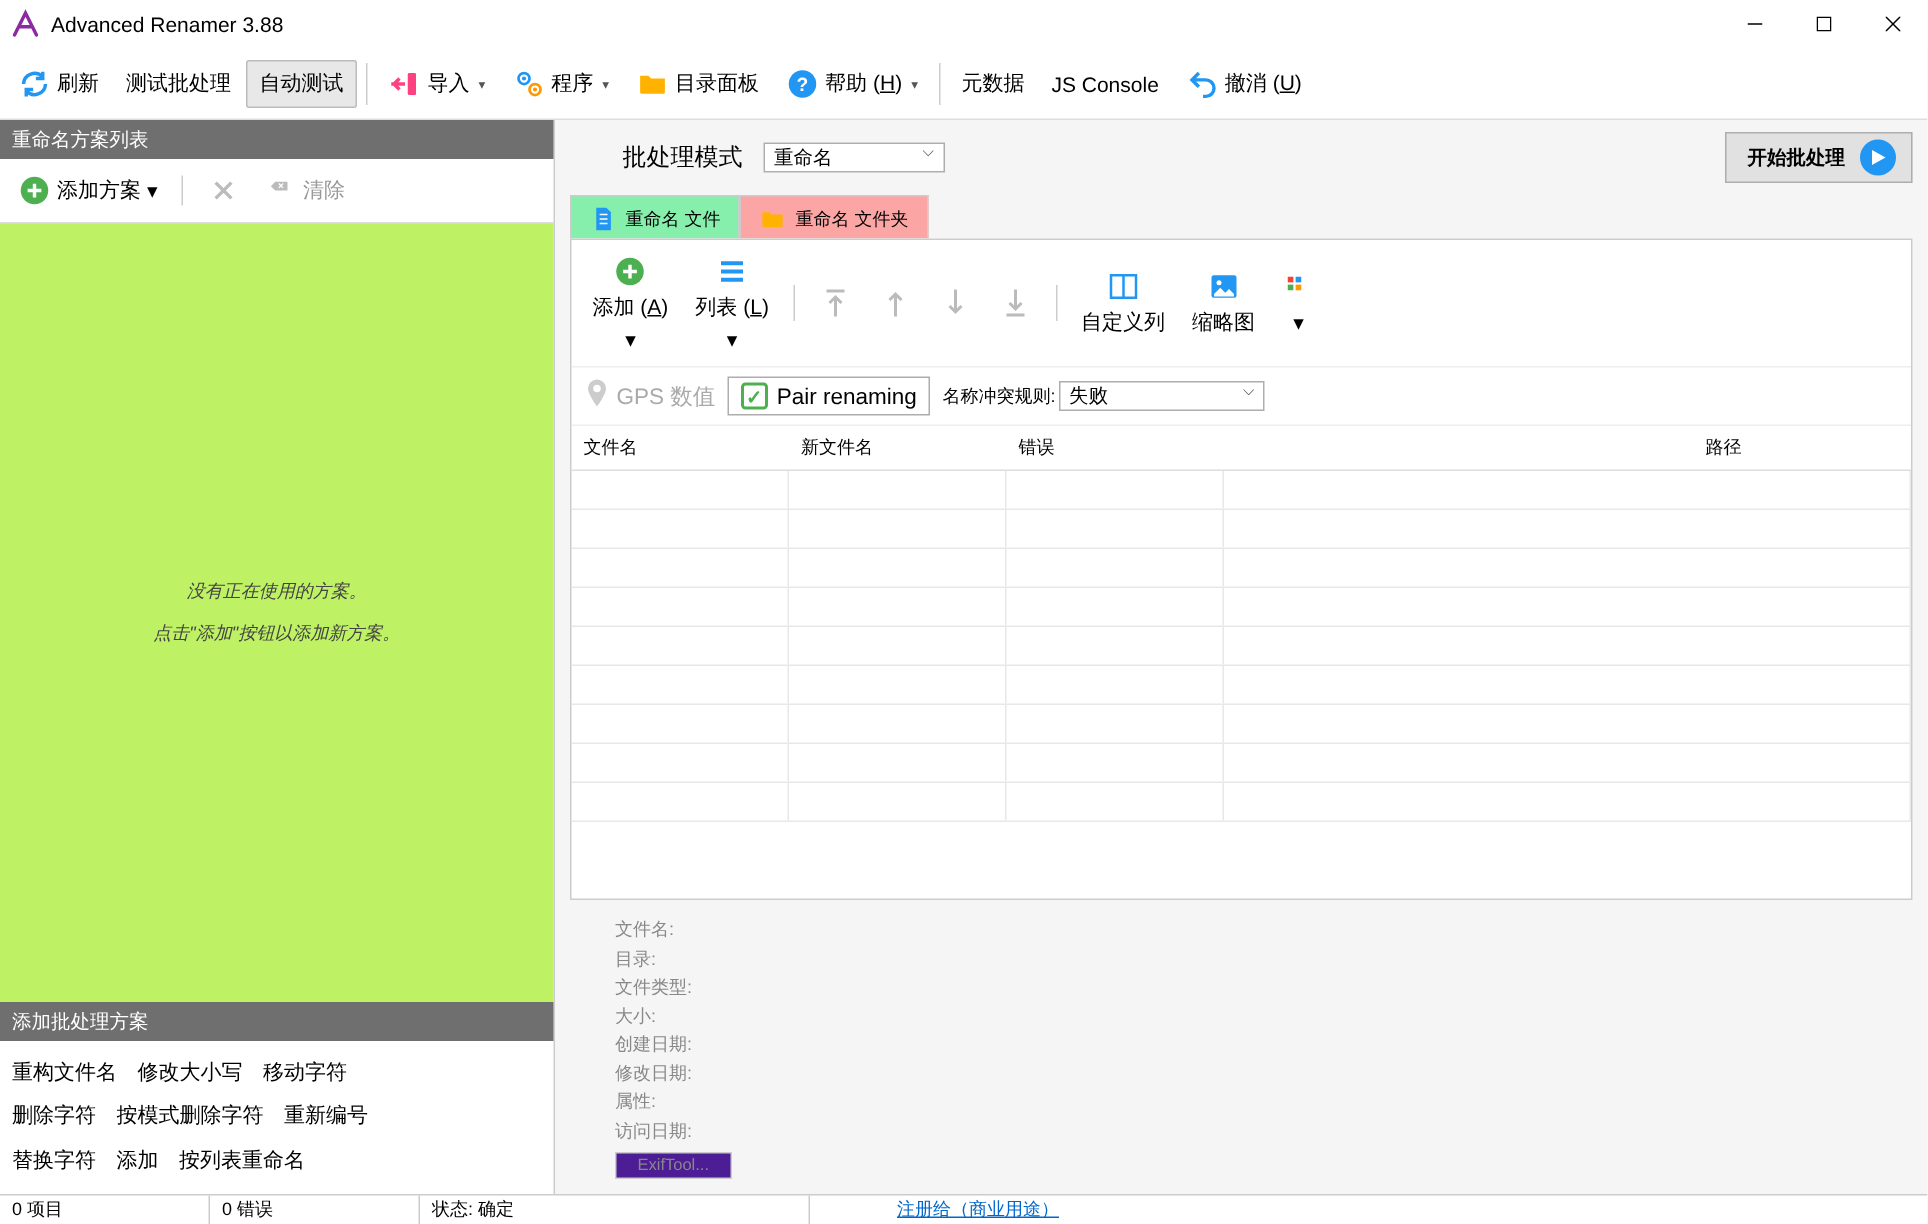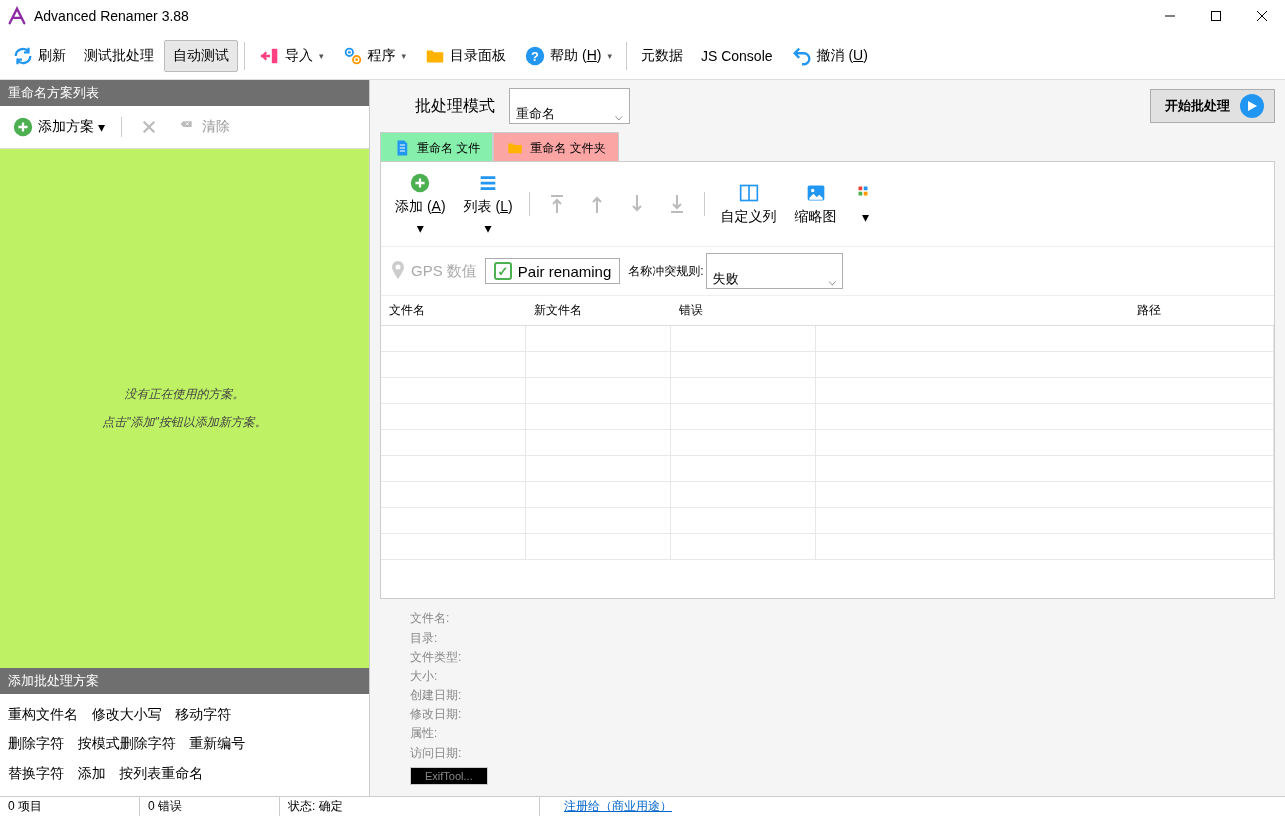--- a/index.html
+++ b/index.html
@@ -32,21 +32,21 @@
 .left-toolbar .lt-sep { width: 1px; height: 20px; background: #ccc; margin: 0 6px; }
 .left-toolbar .disabled { color: #999; }
 .method-area { flex: 1; background: #bef264; display: flex; align-items: center; justify-content: center; border-top: 1px solid #ddd; }
 .method-placeholder { text-align: center; font-style: italic; font-family: "SimSun"; color: #444; font-size: 12px; line-height: 2.4; }
 .presets { padding: 6px 8px 8px; line-height: 2.1; }
 .presets a { color: #000; text-decoration: none; margin-right: 10px; font-size: 14px; cursor: pointer; display: inline-block; }
 
 
 .batch-row { display: flex; align-items: center; padding: 8px 10px; gap: 14px; }
 .batch-row label { font-size: 16px; margin-left: 35px; }
-.combo { display: inline-flex; align-items: flex-end; border: 1px solid #adadad; background: #fff; height: 36px; padding: 0 6px; font-size: 13px; gap: 60px; cursor: pointer; }
+.combo { display: inline-flex; align-items: flex-start; border: 1px solid #adadad; background: #fff; height: 20px; padding: 0 6px; font-size: 13px; gap: 60px; cursor: pointer; }
 .combo .chev { font-size: 10px; color: #555; }
 .start-btn { margin-left: auto; display: flex; align-items: center; gap: 10px; border: 1px solid #adadad; background: #e1e1e1; padding: 4px 10px 4px 14px; cursor: pointer; font-size: 13px; font-weight: bold; }
 .start-btn .play { width: 24px; height: 24px; border-radius: 50%; background: #2196f3; display: flex; align-items: center; justify-content: center; }
 
 .tabs-row { display: flex; padding: 0 10px; gap: 0; }
 .tab { display: flex; align-items: center; gap: 6px; padding: 6px 12px 4px; border: 1px solid #ccc; border-bottom: none; background: #fca5a5; font-size: 12px; cursor: pointer; }
 .tab.active { background: #86efac; }
 .tab .folder-ico, .tab .file-ico { width: 18px; height: 18px; }
 
 .file-panel { background: #fff; border: 1px solid #ccc; margin: 0 10px; flex: 1; display: flex; flex-direction: column; }
@@ -62,26 +62,26 @@
 
 .grid-head { display: flex; border-bottom: 1px solid #ddd; }
 .grid-head .col { padding: 6px 8px; font-size: 12px; border-right: 1px solid transparent; }
 .grid-body { flex: 1; overflow: auto; }
 .grid-row { display: flex; height: 26px; border-bottom: 1px solid #e8e8e8; }
 .grid-body .col { border-right: 1px solid #e8e8e8; }
 .col.c1 { width: 145px; } .col.c2 { width: 145px; } .col.c3 { width: 145px; } .col.c4 { flex: 1; }
 
 
 .info-area { padding: 10px 40px; color: #888; font-size: 12px; line-height: 1.6; }
-.exif-btn { border: 1px solid #ccc; background: #000000; color: #888; padding: 2px 14px; font-size: 11px; margin-top: 4px; cursor: pointer; text-align: center; }
+.exif-btn { border: 1px solid #ccc; background: #4c1d95; color: #888; padding: 2px 14px; font-size: 11px; margin-top: 4px; cursor: pointer; text-align: center; }
 
 
 .statusbar { height: 20px; display: flex; align-items: center; font-size: 12px; border-top: 1px solid #ccc; }
 .statusbar .seg { padding: 0 8px; border-right: 1px solid #ccc; min-width: 140px; height: 100%; display: flex; align-items: center; }
-.statusbar .link { color: #0066cc; text-decoration: underline; cursor: pointer; padding: 0 8px; }
+.statusbar .link { color: #0066cc; text-decoration: underline; cursor: pointer; padding: 0 8px; margin-left: 34px; }
 
 
 .u { text-decoration: underline; }
 </style>
 </head>
 <body>
 
 <div class="titlebar">
   <span class="app-icon">
     <svg viewBox="0 0 24 24">

